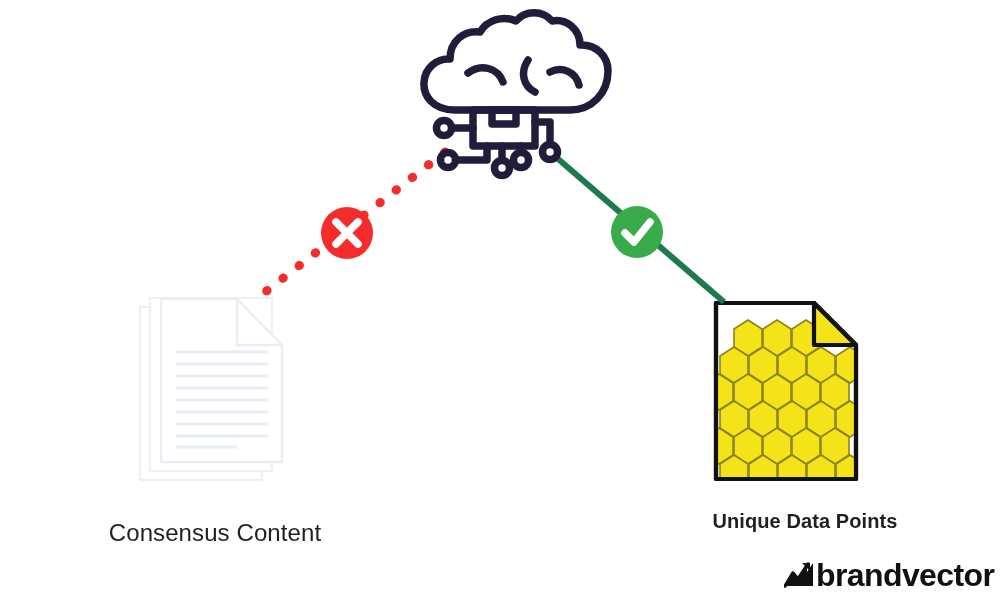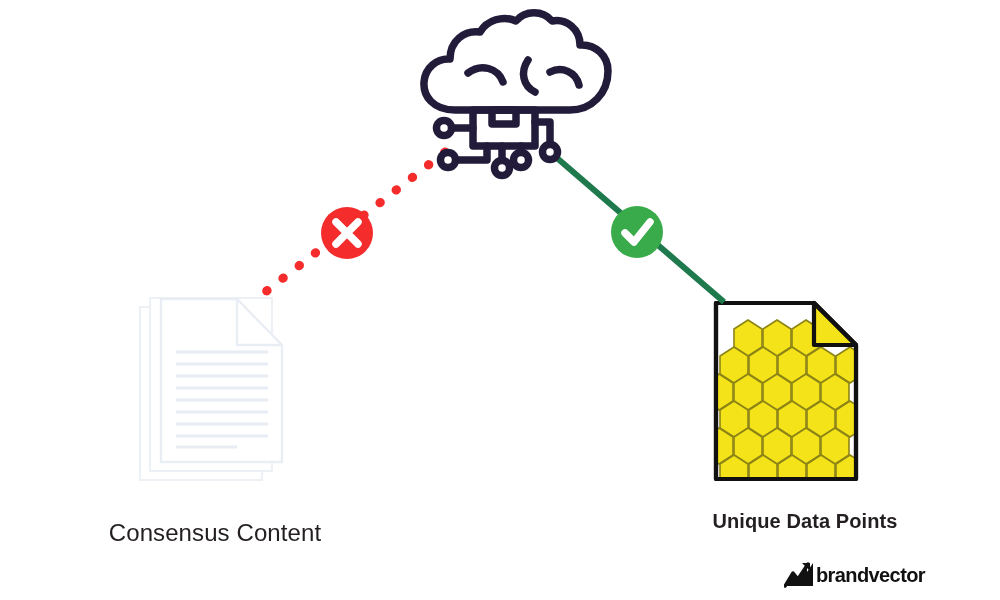--- a/index.html
+++ b/index.html
@@ -54,21 +54,21 @@
   #logo {
     position: absolute;
     left: 784px;
     top: 560px;
     height: 30px;
     display: flex;
     align-items: center;
     gap: 2px;
   }
   #logo .logo-text {
-    font-size: 20px;
+    font-size: 32px;
     font-weight: 700;
     color: #111111;
     letter-spacing: -0.6px;
     line-height: 1;
   }
 </style>
 </head>
 <body>
 
 <div id="stage">

